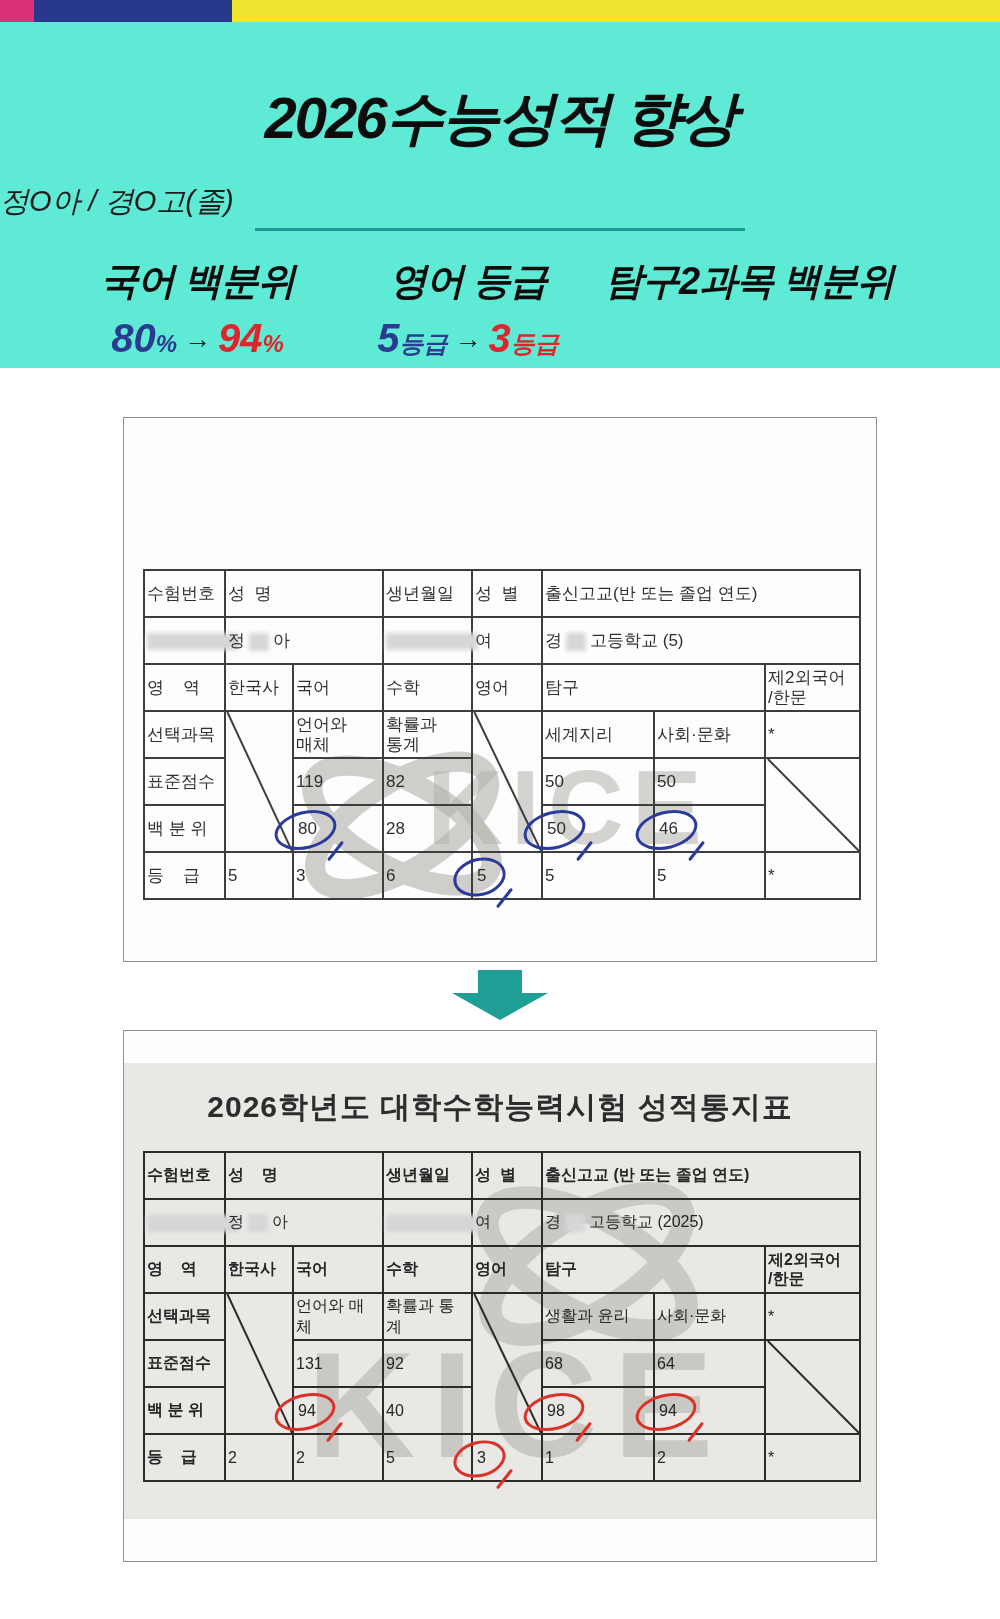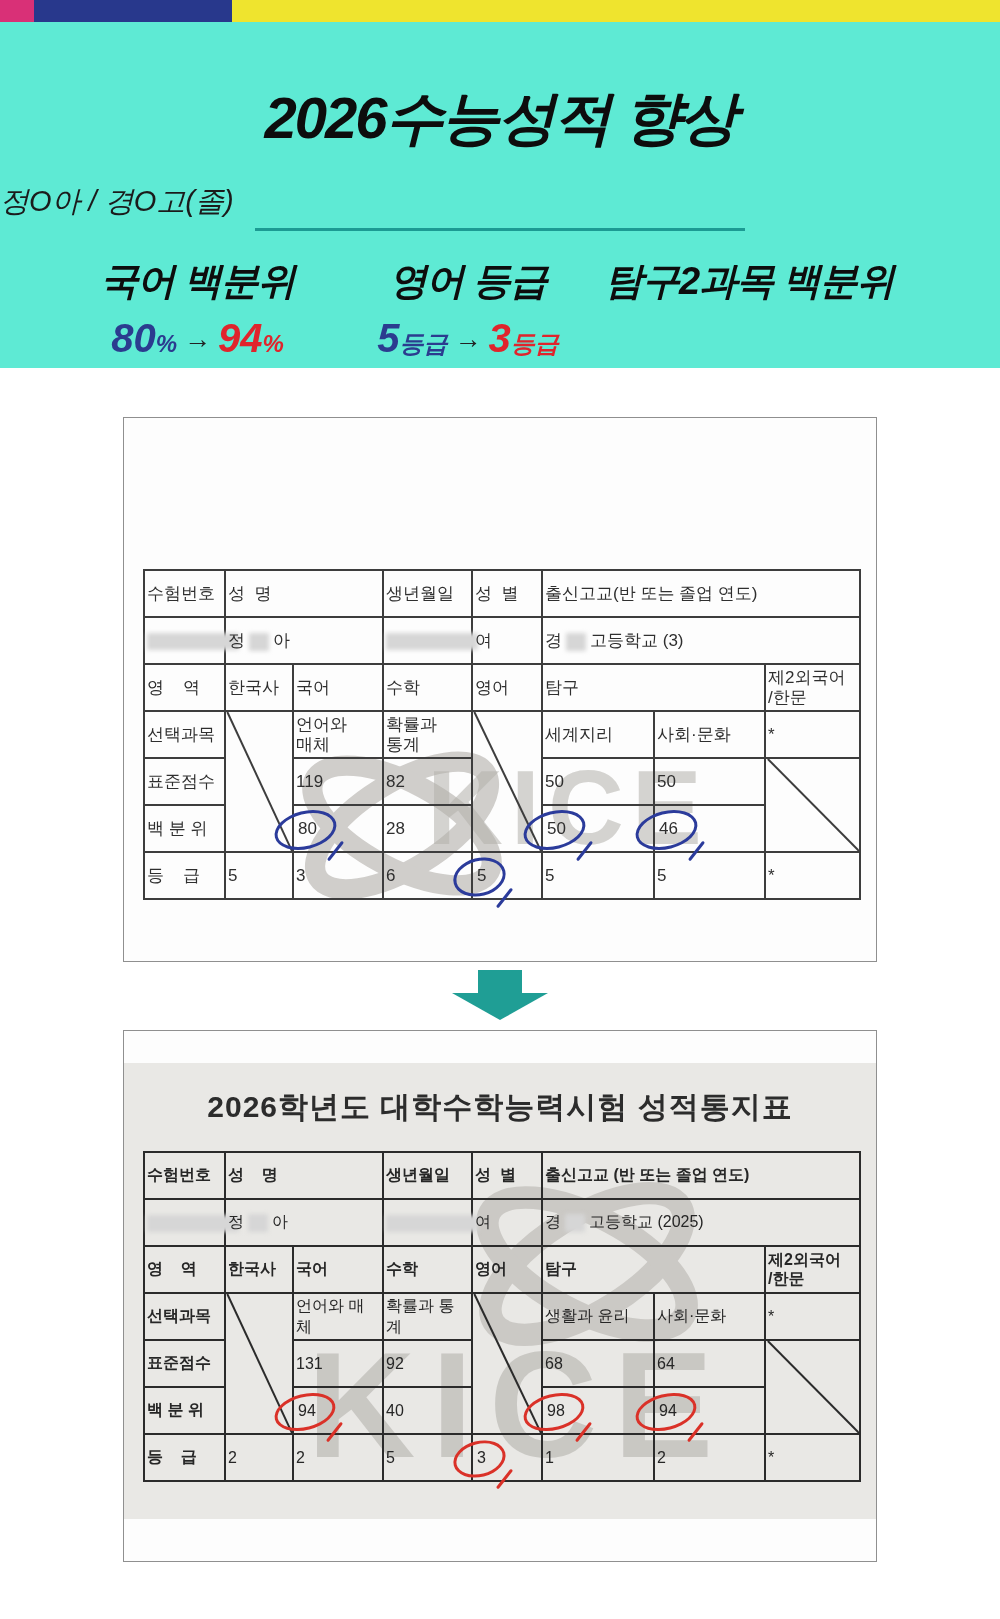--- a/index.html
+++ b/index.html
@@ -141,21 +141,21 @@
       <td class="lbl pre" colspan="2">성  명</td>
       <td class="lbl">생년월일</td>
       <td class="lbl pre">성  별</td>
       <td class="lbl" colspan="3">출신고교(반 또는 졸업 연도)</td>
     </tr>
     <tr>
       <td><span class="blur lg"></span></td>
       <td colspan="2"><span>정</span><span class="blur sm"></span><span>아</span></td>
       <td><span class="blur lg"></span></td>
       <td>여</td>
-      <td colspan="3"><span>경</span><span class="blur sm"></span><span>고등학교 (3)</span></td>
+      <td colspan="3"><span>경</span><span class="blur sm"></span><span>고등학교 (5)</span></td>
     </tr>
     <tr>
       <td class="lbl pre">영    역</td>
       <td class="lbl">한국사</td>
       <td class="lbl">국어</td>
       <td class="lbl">수학</td>
       <td class="lbl">영어</td>
       <td class="lbl" colspan="2">탐구</td>
       <td class="lbl pre">제2외국어
 /한문</td>

